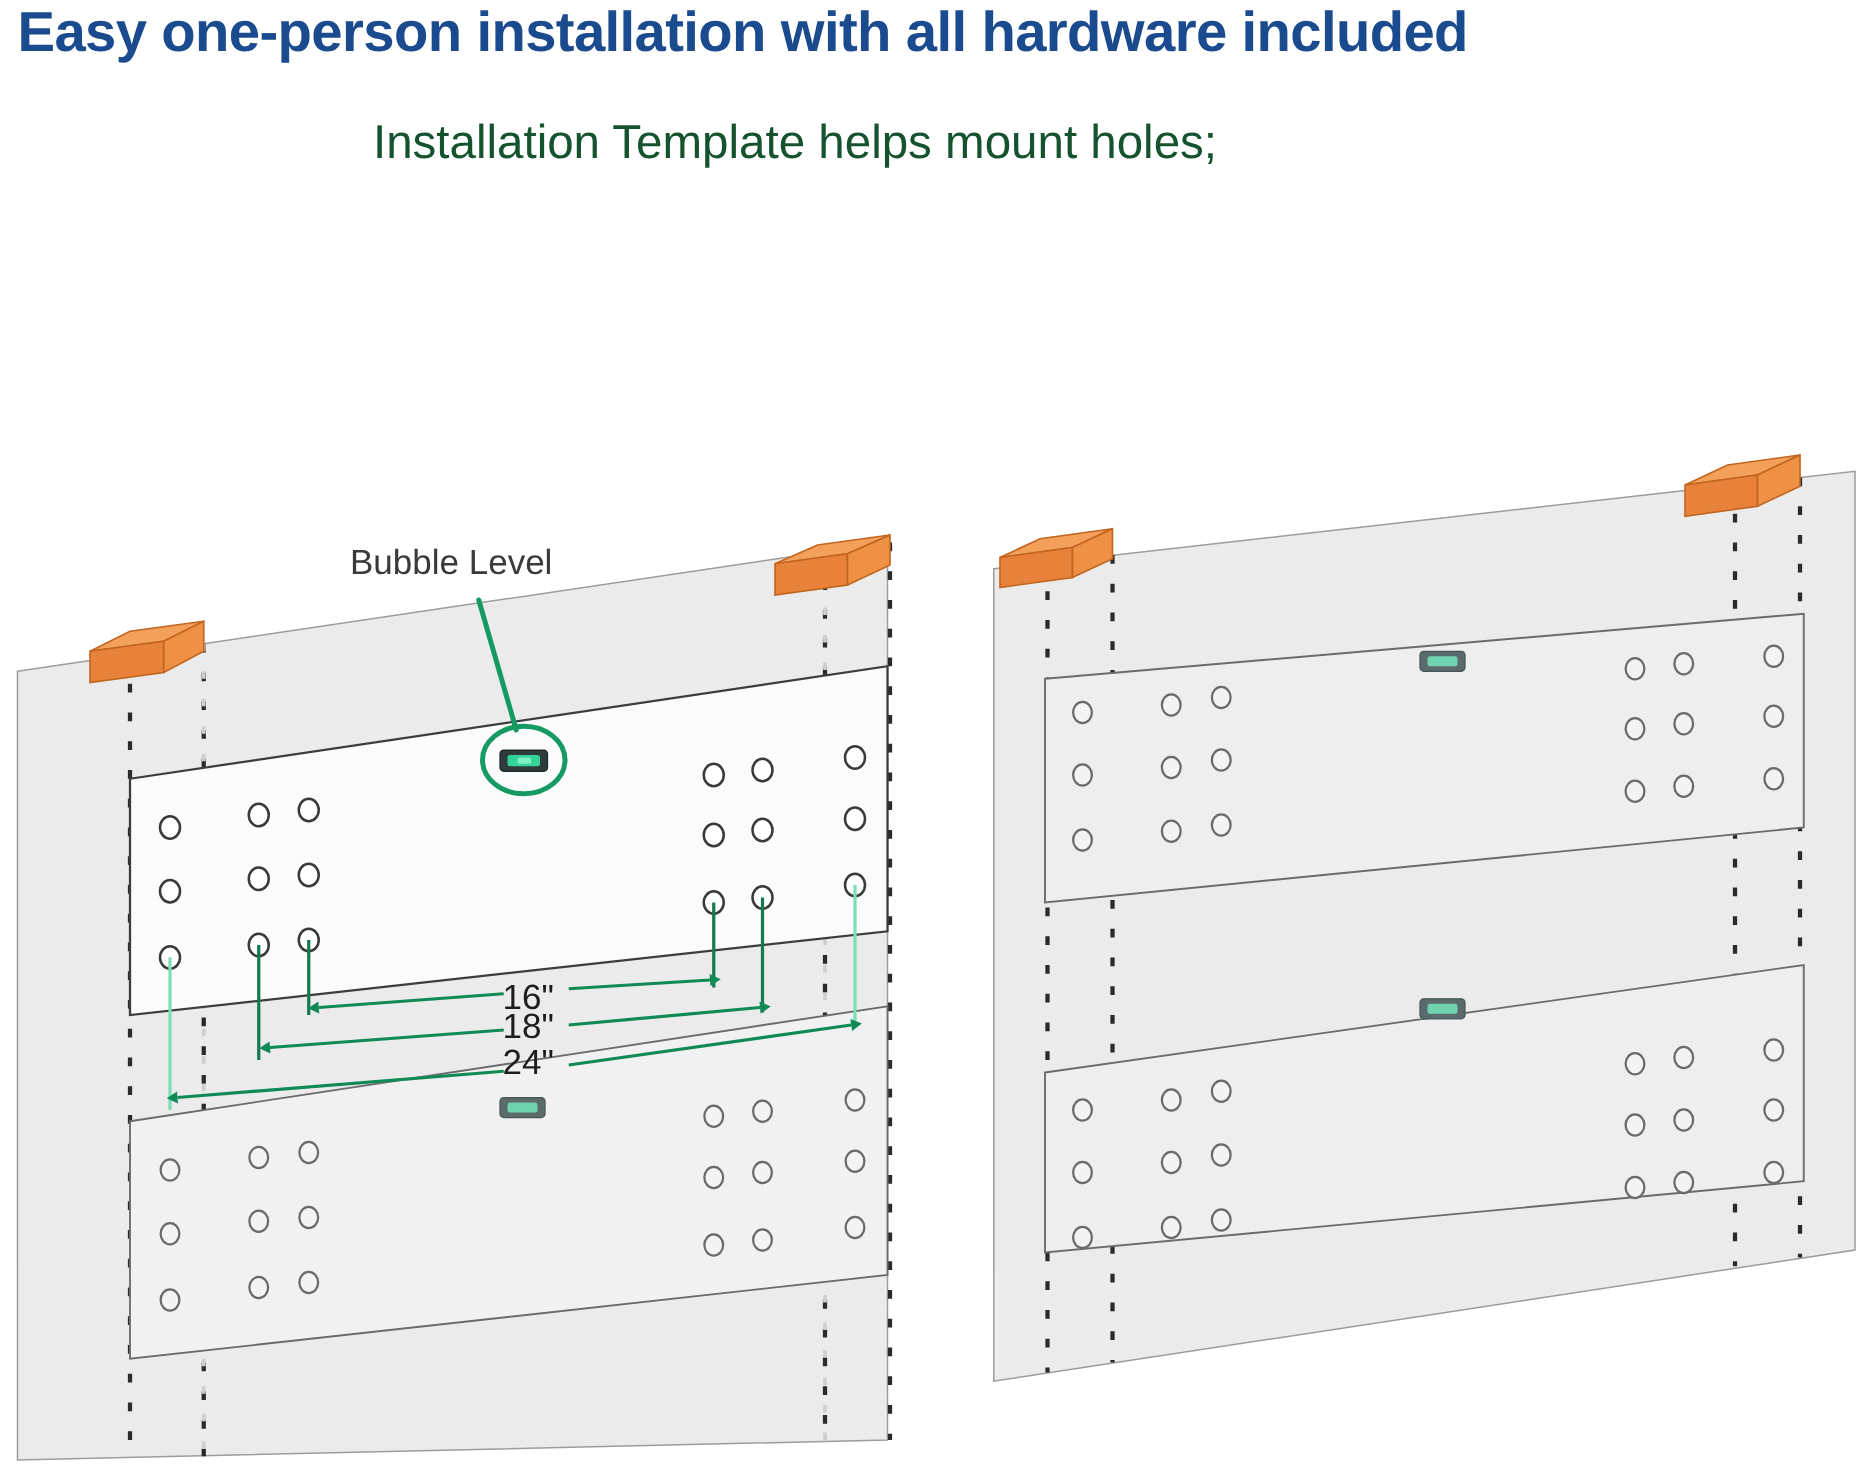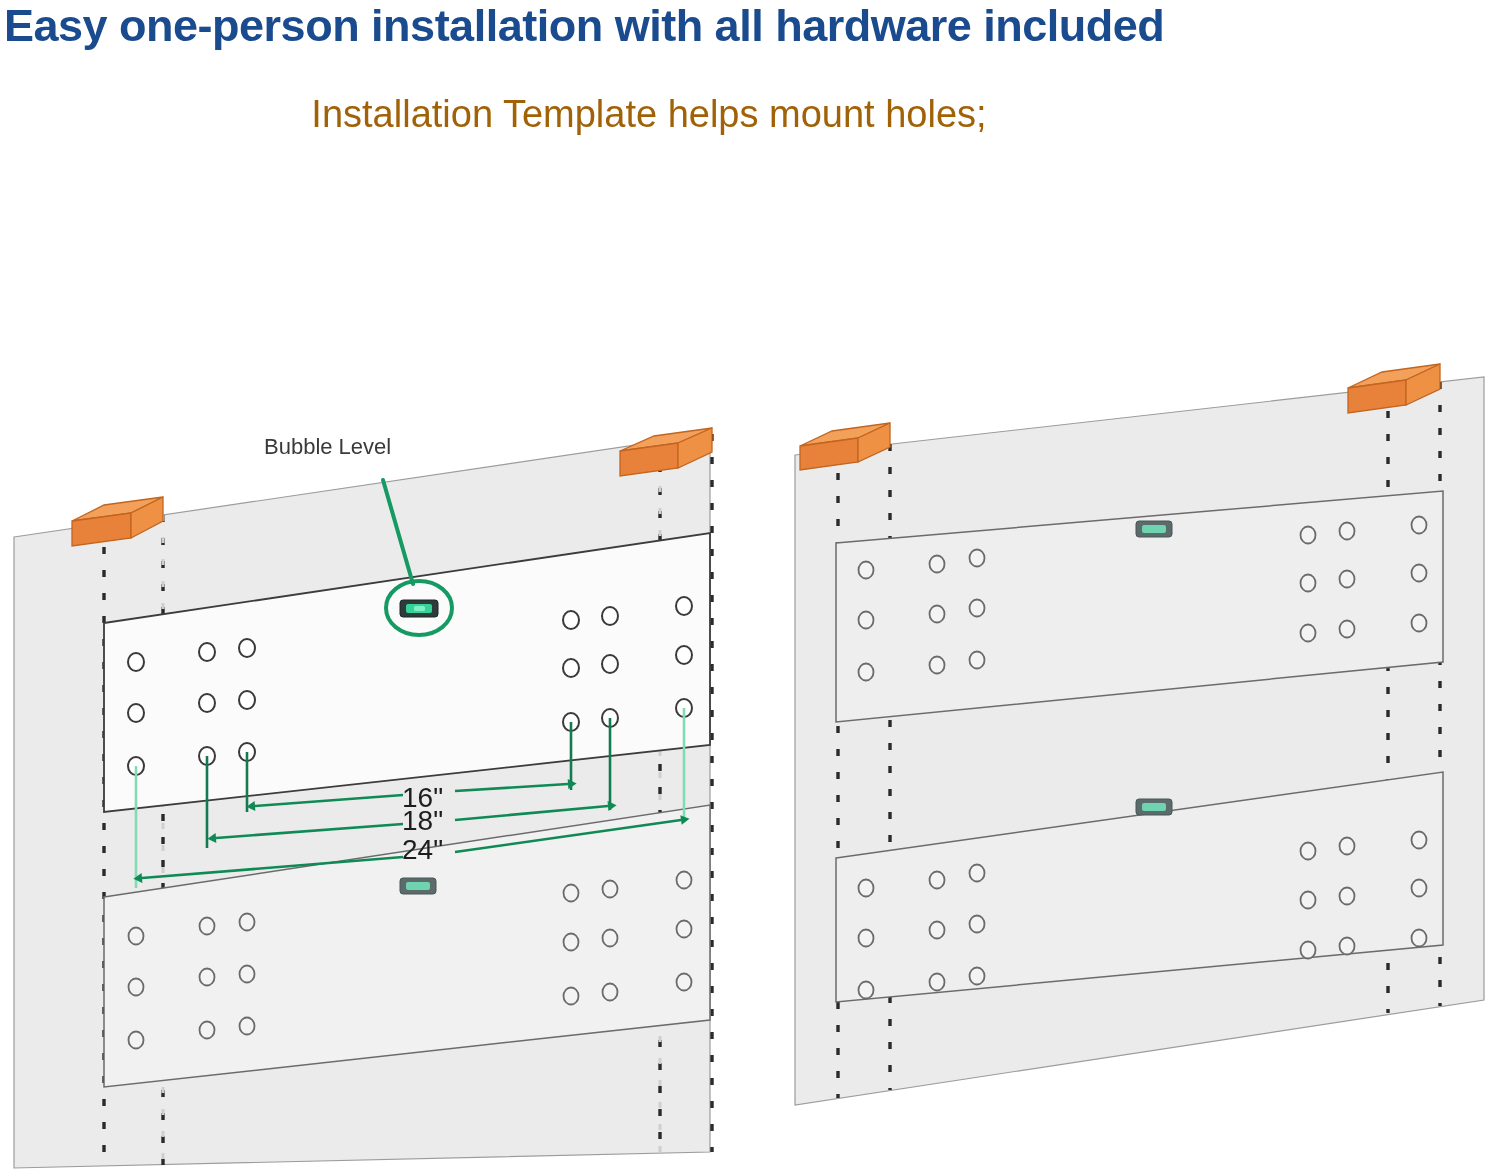--- a/index.html
+++ b/index.html
@@ -4,36 +4,36 @@
 <style>
   html,body{margin:0;padding:0;background:#ffffff;}
   body{
     width:1500px;height:1173px;
     font-family:"Liberation Sans","DejaVu Sans",sans-serif;
     overflow:hidden;position:relative;
   }
   #root{position:relative;width:1500px;height:1173px;background:#fff;}
 
   .headline{
-    position:absolute;left:4px;top:2px;width:1472px;
+    position:absolute;left:14px;top:2px;width:1472px;
     font-size:45px;font-weight:bold;color:#1b4b8f;
     letter-spacing:-0.5px;line-height:1.05;white-space:nowrap;
   }
   .subline{
-    position:absolute;left:17px;width:1264px;text-align:center;
-    font-size:38px;color:#a16207;line-height:1.42;font-weight:400;
+    position:absolute;left:4px;width:1264px;text-align:center;
+    font-size:38px;color:#14532d;line-height:1.42;font-weight:400;
   }
   .sub1{top:88px;}
   .sub2{top:143px;}
 
   #scene{position:absolute;left:0;top:0;width:1500px;height:1173px;}
 
   .calloutLabel{
-    position:absolute;left:264px;top:434px;
-    font-size:22px;color:#3a3a3a;white-space:nowrap;font-weight:400;
+    position:absolute;left:280px;top:434px;
+    font-size:28px;color:#3a3a3a;white-space:nowrap;font-weight:400;
   }
   .dimLabel{
     position:absolute;font-size:28px;color:#1d1d1d;white-space:nowrap;
     font-weight:400;letter-spacing:0px;
   }
   .dim16{left:402px;top:782px;}
   .dim18{left:402px;top:805px;}
   .dim24{left:402px;top:834px;}
 </style>
 </head>

